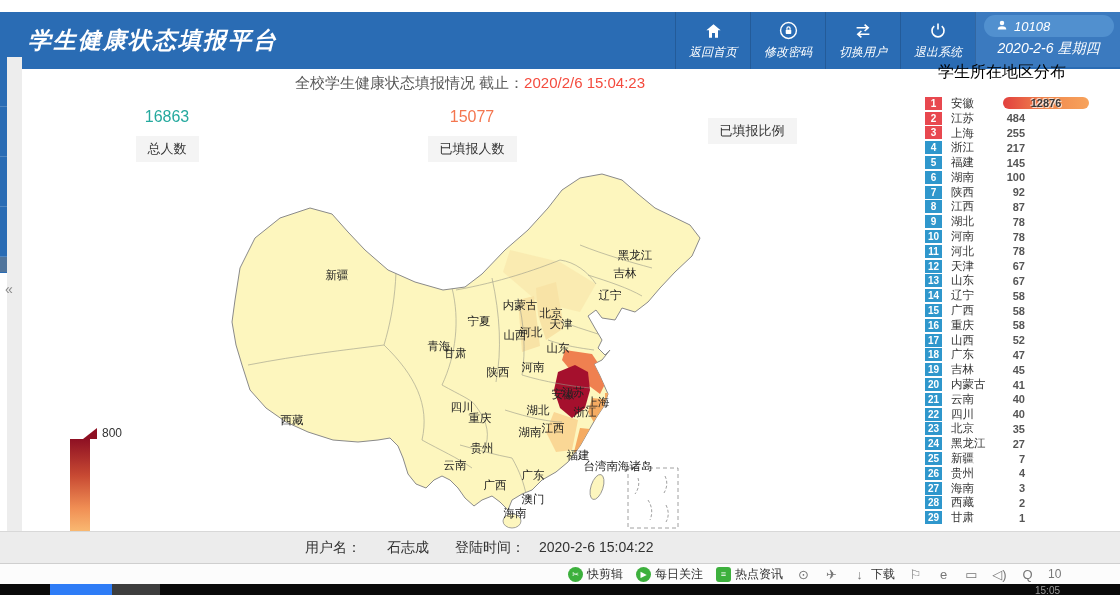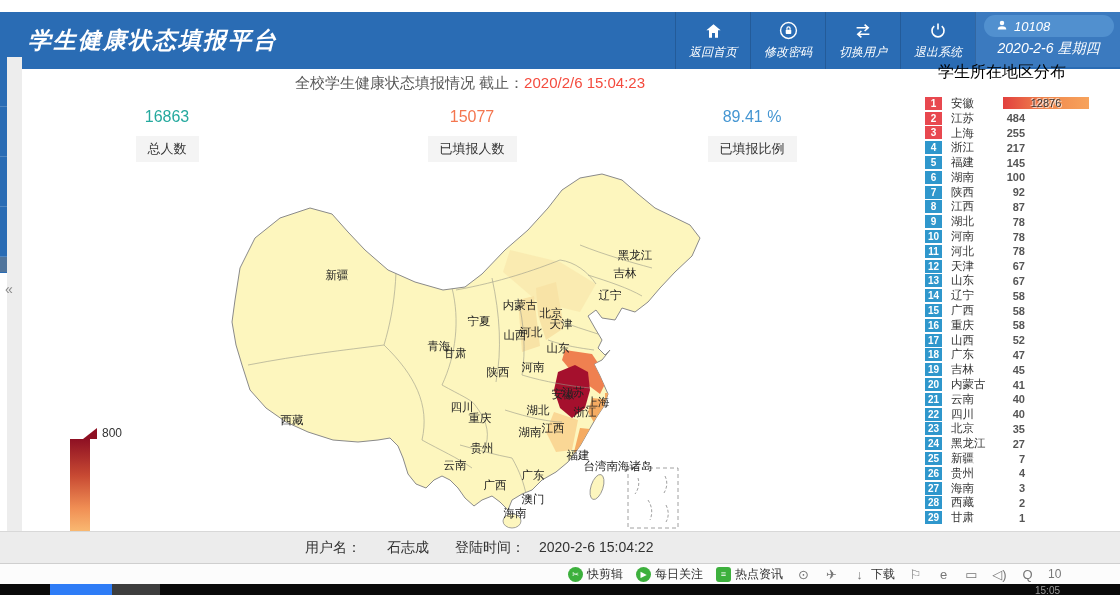--- a/index.html
+++ b/index.html
@@ -52,21 +52,21 @@
   .legend-bar{width:20px;height:92px;background:linear-gradient(180deg,#8e1023 0%,#c84a33 40%,#f08e54 75%,#f9b871 100%);}
 
   
   .side-title{position:absolute;left:938px;top:62px;font-size:16px;font-weight:400;color:#000;}
   .region-list{position:absolute;left:925px;top:96px;width:195px;}
   .region-row{height:14.8px;display:flex;align-items:center;font-size:11px;cursor:default;}
   .r-badge{width:17px;height:13px;line-height:13px;text-align:center;color:#fff;font-weight:700;font-size:10px;background:var(--badge-blue);flex:none;}
   .r-badge.top{background:var(--badge-red);}
   .r-name{margin-left:9px;width:52px;color:#333;font-size:11.5px;flex:none;}
   .r-val{width:22px;text-align:right;color:#555;font-weight:700;text-shadow:-1px -1px 0 #fff,1px -1px 0 #fff,-1px 1px 0 #fff,1px 1px 0 #fff;}
-  .r-bar{margin-left:0;width:86px;height:12px;border-radius:0;background:linear-gradient(90deg,var(--bar-grad-start),#f0884e,var(--bar-grad-end));display:flex;align-items:center;justify-content:center;color:#3a3a3a;font-weight:400;font-size:11px;text-shadow:-1px -1px 0 rgba(255,255,255,.7),1px 1px 0 rgba(255,255,255,.7);}
+  .r-bar{margin-left:0;width:86px;height:12px;border-radius:6px;background:linear-gradient(90deg,var(--bar-grad-start),#f0884e,var(--bar-grad-end));display:flex;align-items:center;justify-content:center;color:#3a3a3a;font-weight:700;font-size:11px;text-shadow:-1px -1px 0 rgba(255,255,255,.7),1px 1px 0 rgba(255,255,255,.7);}
 
   
   .footer{position:absolute;left:0;top:531px;width:1120px;height:32px;background:#ececec;border-top:1px solid #d8d8d8;display:flex;align-items:center;font-size:14px;color:#333;}
   .footer .grp{margin-left:305px;display:flex;gap:26px;}
   .footer .grp2{margin-left:26px;display:flex;gap:14px;}
 
   
   .toolbar{position:absolute;left:0;top:563px;width:1120px;height:21px;background:#fcfcfc;border-top:1px solid #cfcfcf;display:flex;align-items:center;padding-left:568px;gap:13px;overflow:hidden;}
   .tb-item{display:flex;align-items:center;gap:4px;font-size:12px;color:#333;cursor:pointer;flex:none;}
   .tb-ico{width:15px;height:15px;display:flex;align-items:center;justify-content:center;font-size:10px;color:#888;}
@@ -153,21 +153,20 @@
 </div>
 <div class="stat c1">
   <div class="num teal">16863</div>
   <div><span class="lbl">总人数</span></div>
 </div>
 <div class="stat c2">
   <div class="num oran">15077</div>
   <div><span class="lbl">已填报人数</span></div>
 </div>
 <div class="stat c3">
-  <div class="num blu">89.41 %</div>
   <div><span class="lbl">已填报比例</span></div>
 </div>
 
 <div class="map-wrap">
   <svg width="560" height="400" viewBox="0 0 560 400">
     <defs>
       <clipPath id="cnclip">
         <path d="M75,150 L80,118 L95,88 L120,68 L150,58 L172,64 L188,82 L205,100 L228,120 L255,132 L283,140 L305,137 L322,124 L345,100 L368,80 L388,58 L402,40 L420,28 L442,24 L462,30 L478,44 L495,58 L530,75 L540,88 L532,106 L515,122 L500,138 L488,152 L475,162 L462,158 L455,170 L442,168 L436,160 L428,166 L436,180 L442,190 L438,198 L445,205 L450,200 L442,210 L434,214 L440,226 L448,244 L444,256 L436,268 L428,282 L420,296 L408,312 L396,322 L382,330 L372,340 L362,344 L352,350 L348,360 L340,352 L332,346 L322,350 L314,356 L305,348 L298,338 L290,330 L282,326 L274,330 L266,338 L256,334 L248,324 L243,308 L238,296 L230,288 L218,290 L198,292 L173,290 L148,282 L126,272 L106,258 L90,240 L82,215 L76,195 L72,172 Z"></path>
       </clipPath>
     </defs>

